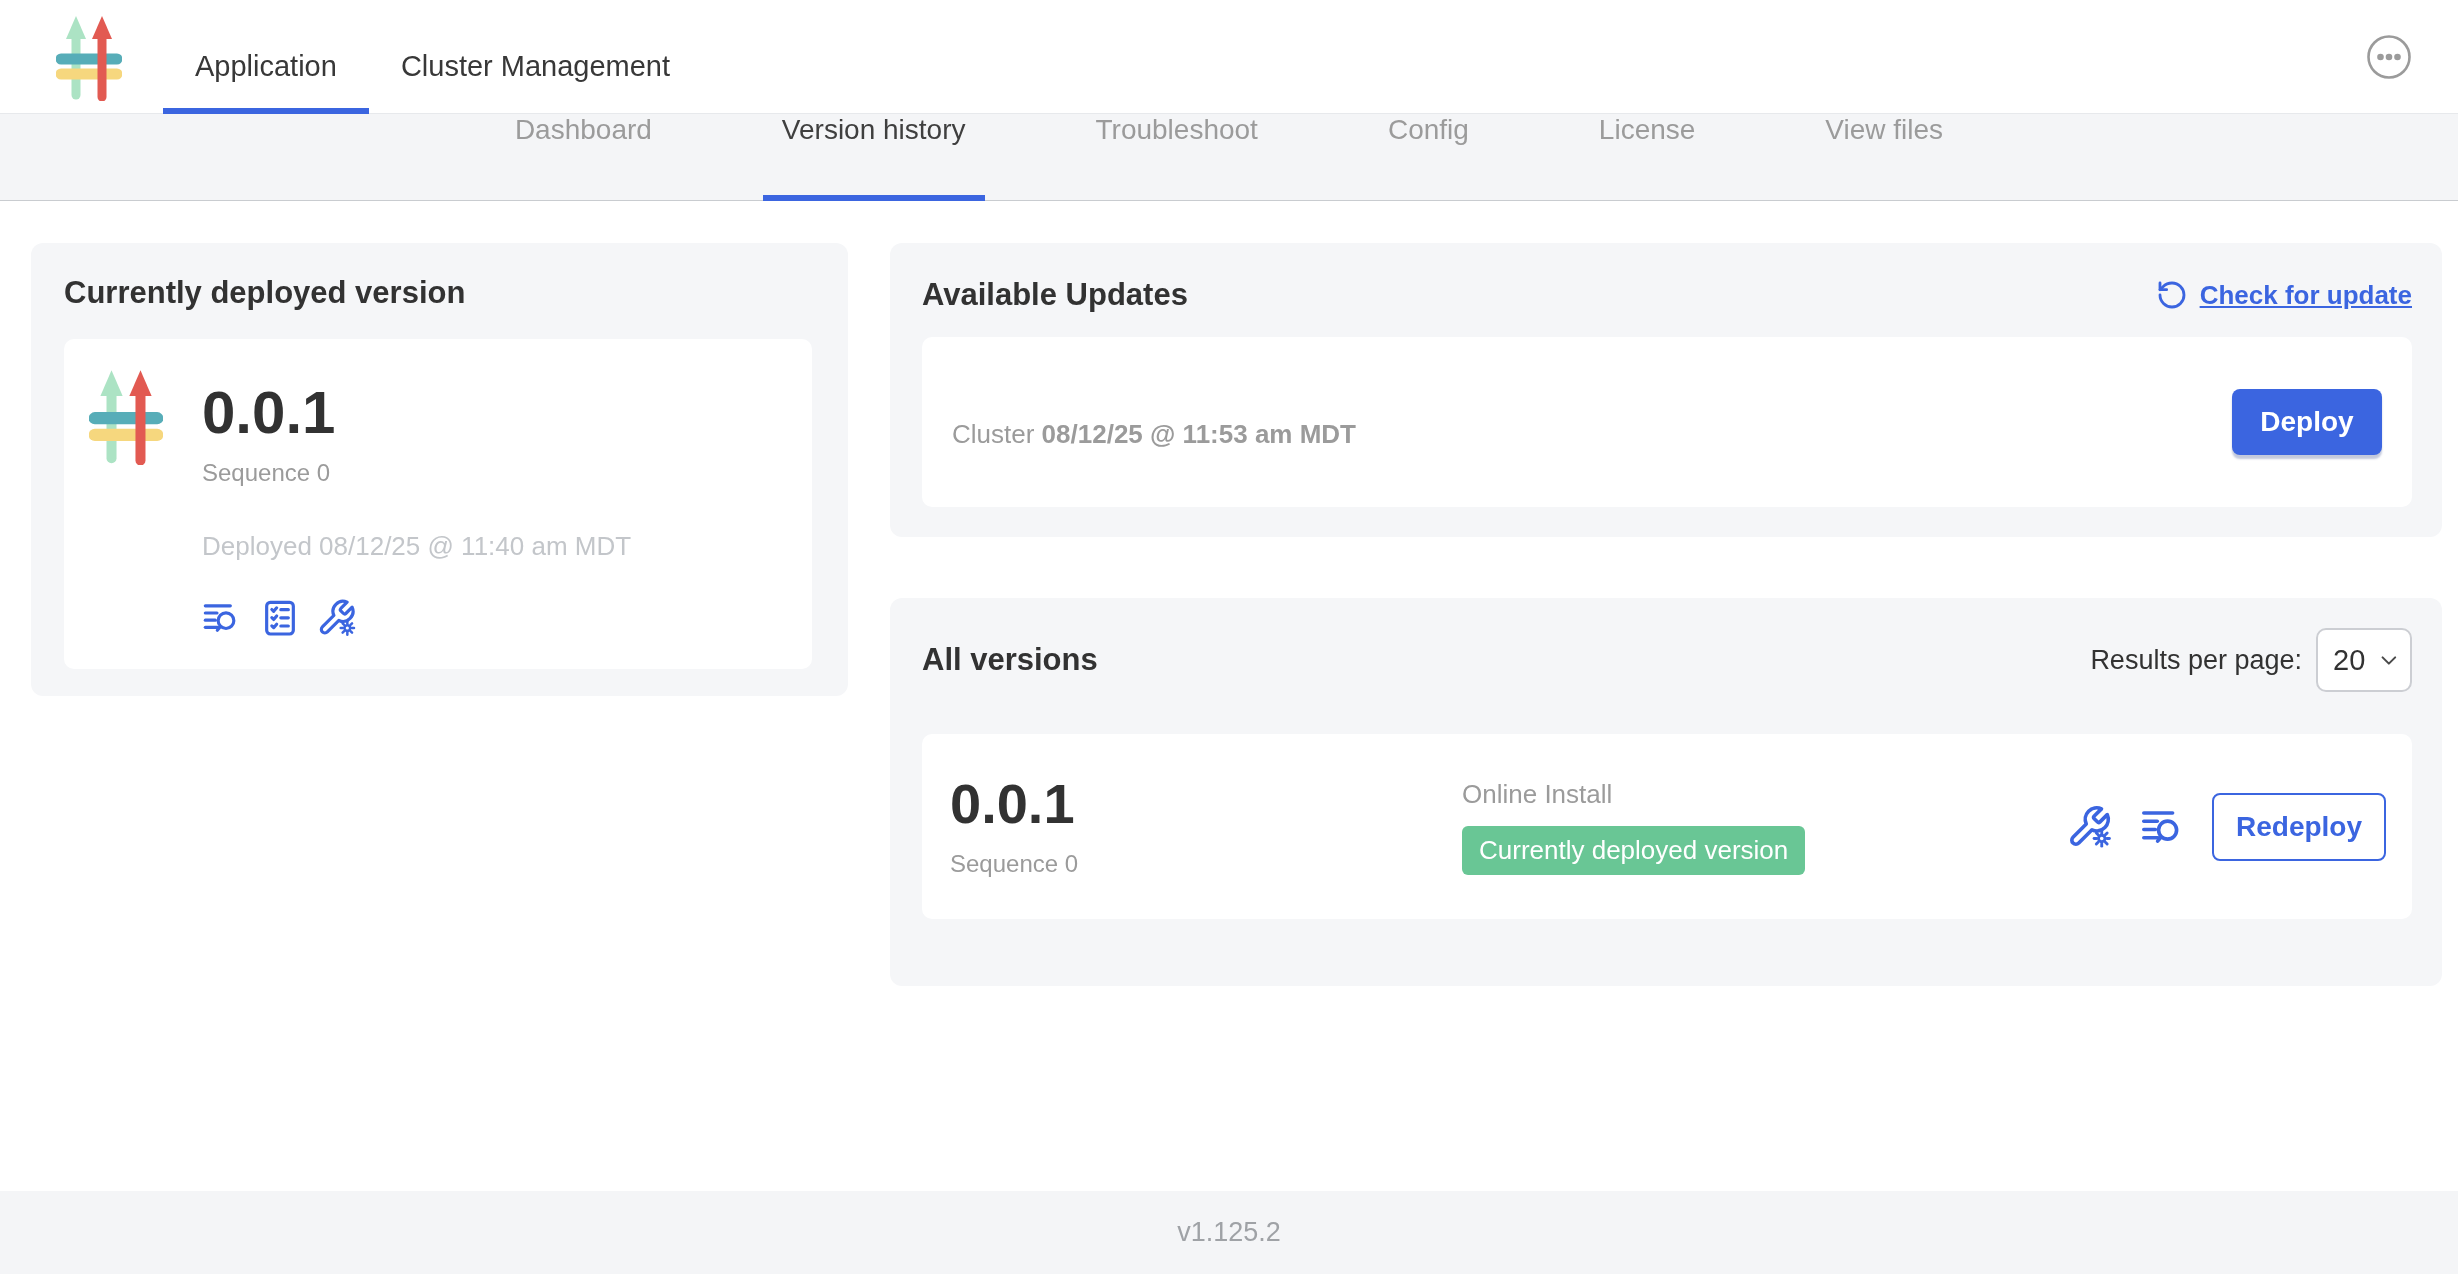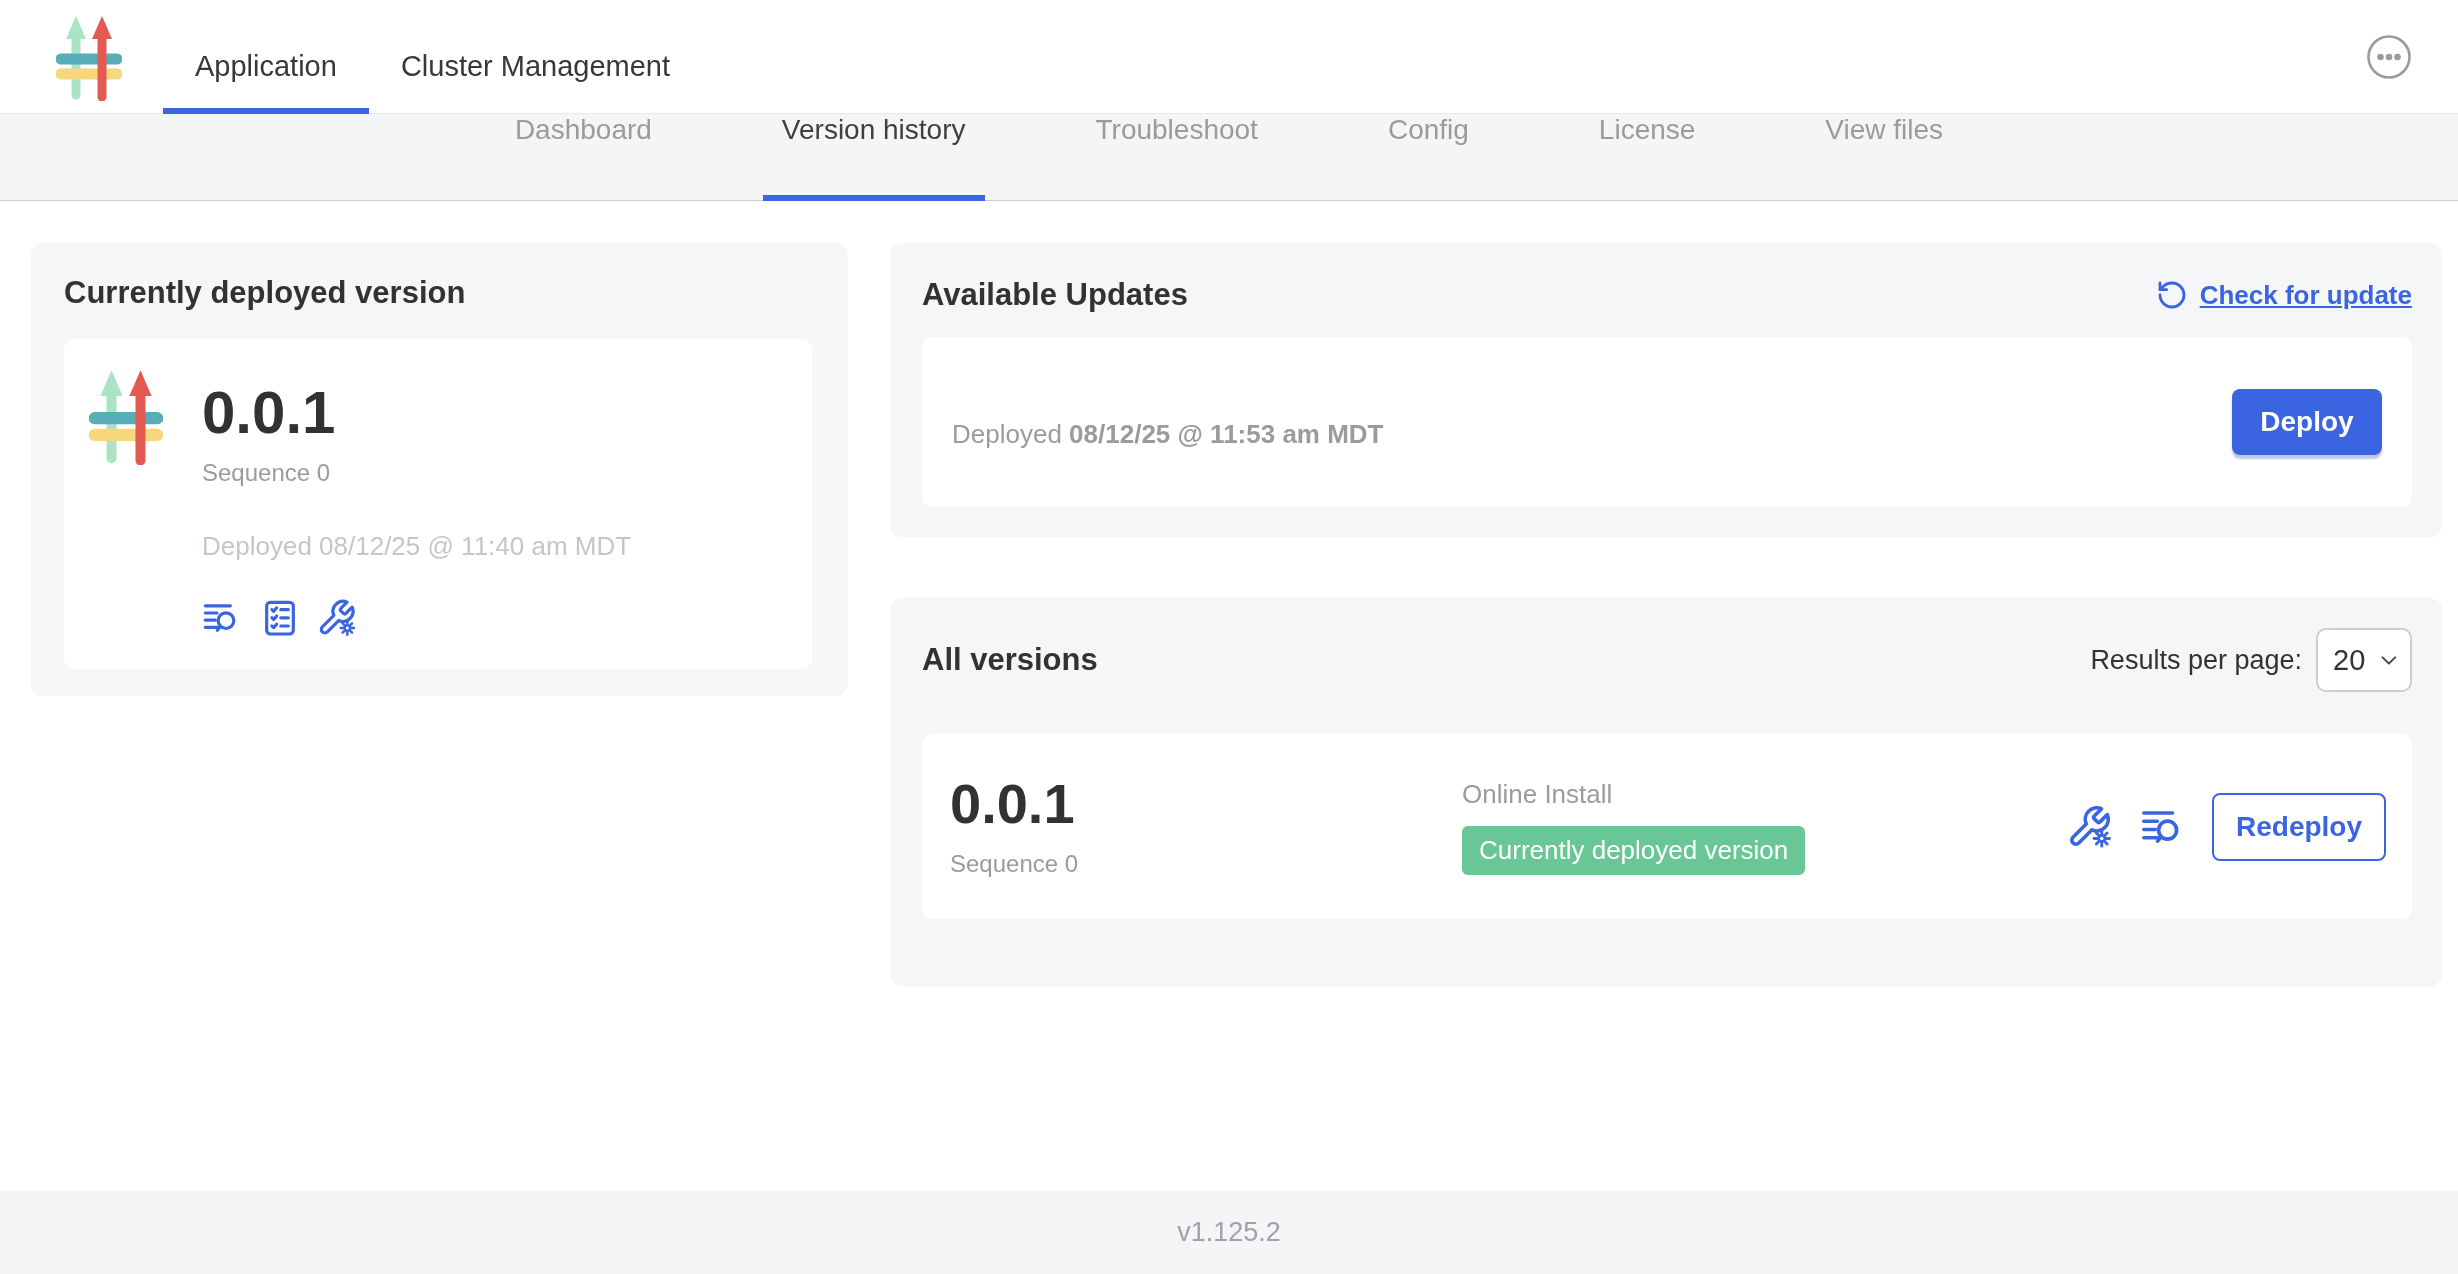--- a/index.html
+++ b/index.html
@@ -255,21 +255,21 @@
         <div class="check-link">
           <svg width="32" height="32" viewBox="0 0 24 24">
               <use href="#icon-refresh"></use>
             </svg>
           <span class="lbl">Check for update</span>
         </div>
       </div>
       <div class="inner-card updates-inner">
         <div>
           <div class="upd-released">
-            <span>Deployed</span>
+            <span>Cluster</span>
             <b>08/12/25 @ 11:53 am MDT</b>
           </div>
         </div>
         <div class="grow"></div>
         <button class="deploy-btn">Deploy</button>
       </div>
     </div>
 
     <div class="card versions-card">
       <div class="versions-head">

